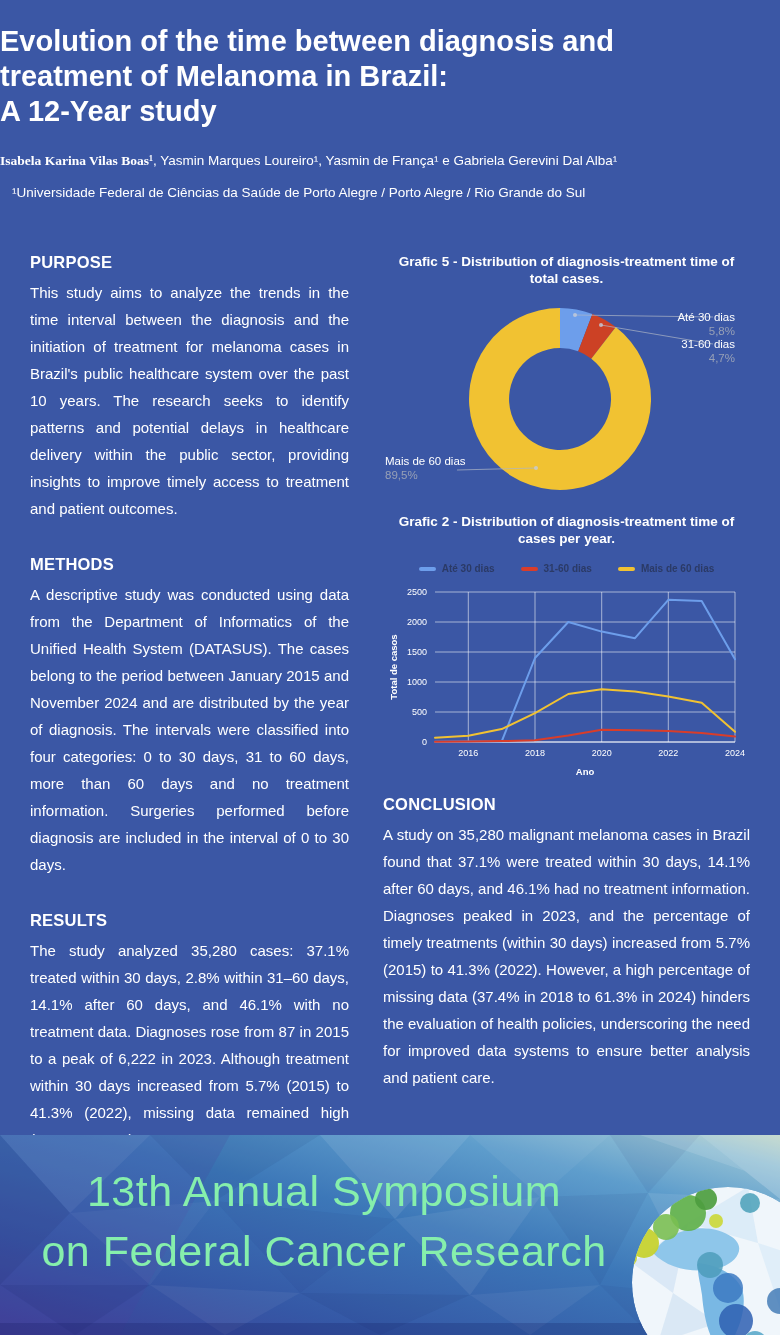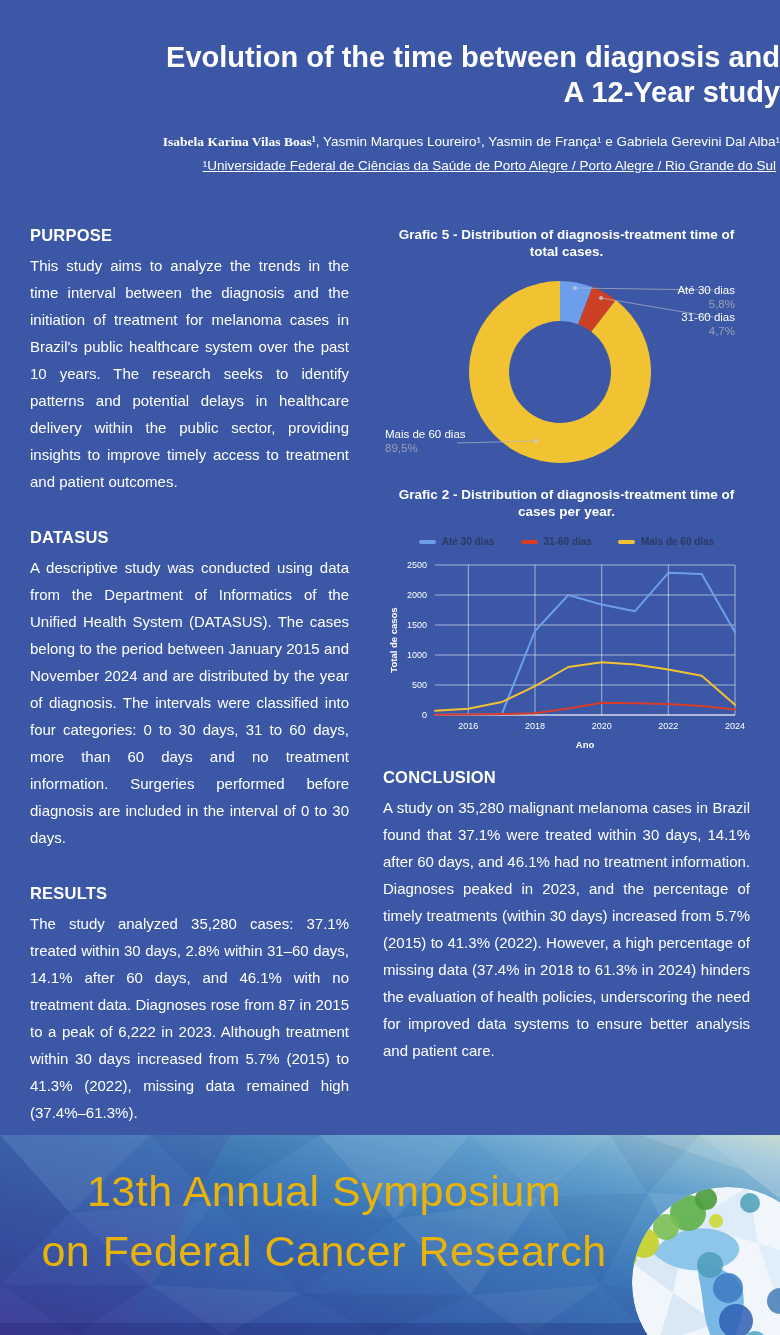--- a/index.html
+++ b/index.html
@@ -5,25 +5,25 @@
   html,body{margin:0;padding:0;}
   body{
     width:780px;height:1335px;
     background:#3b57a5;
     font-family:"Liberation Sans",sans-serif;
     color:#ffffff;
     position:relative;overflow:hidden;
     -webkit-font-smoothing:antialiased;
   }
   .poster{position:absolute;inset:0;}
-  .head{padding-top:40px;text-align:right;}
+  .head{padding-top:24px;text-align:left;}
   .title{font-size:29px;font-weight:bold;line-height:35px;margin:0;}
   .authors{margin:22px 0 0 0;font-size:13.5px;line-height:20px;}
   .authors .lead{font-weight:bold;font-family:Liberation Serif, serif;}
-  .affiliation{margin:4px;font-size:13.5px;line-height:20px;text-decoration:underline;}
+  .affiliation{margin:12px;font-size:13.5px;line-height:20px;}
   .columns{display:flex;padding:0 30px;gap:34px;margin-top:50px;}
   .col-left{width:355px;}
   .col-right{width:367px;}
   section h2{font-size:16.5px;font-weight:bold;margin:0 0 7px 0;letter-spacing:.2px;}
   section p{margin:0;font-size:15px;line-height:27px;text-align:justify;}
   .sect-gap{margin-top:33px;}
   .concl-gap{margin-top:8px;}
   .chart-title{font-size:13.5px;font-weight:bold;text-align:center;line-height:17px;}
   .chart2{margin-top:10px;}
   .legend{display:flex;justify-content:center;align-items:center;gap:26px;margin:16px 0 4px 0;}
@@ -31,46 +31,47 @@
   .legend-dash{width:17px;height:4px;border-radius:2px;display:inline-block;}
   svg text{font-family:"Liberation Sans",sans-serif;}
   .donut-label{fill:#ffffff;font-size:11.5px;}
   .donut-pct{fill:#97a0b6;font-size:11.5px;}
   .tick{fill:#ffffff;font-size:9px;font-weight:500;}
   .axis-title{fill:#ffffff;font-size:9.5px;font-weight:bold;}
   .banner{position:absolute;left:0;top:1135px;width:780px;height:200px;overflow:hidden;}
   .banner svg{position:absolute;left:0;top:0;}
   .banner-text{
     position:absolute;left:0;top:26px;width:648px;text-align:center;
-    font-size:43px;font-weight:300;line-height:60px;letter-spacing:.5px;color:#eab308;
+    font-size:43px;font-weight:300;line-height:60px;letter-spacing:.5px;color:#86efac;
   }
 </style>
 </head>
 <body>
 
 <div class="poster">
 
   <header class="head">
     <h1 class="title">
       <div>Evolution of the time between diagnosis and</div>
+      <div>treatment of Melanoma in Brazil:</div>
       <div>A 12-Year study</div>
     </h1>
     <p class="authors"><span class="lead">Isabela Karina Vilas Boas¹</span><span>, Yasmin Marques Loureiro¹, Yasmin de França¹ e Gabriela Gerevini Dal Alba¹</span></p>
     <p class="affiliation">¹Universidade Federal de Ciências da Saúde de Porto Alegre / Porto Alegre / Rio Grande do Sul</p>
   </header>
 
   <div class="columns">
 
     <div class="col-left">
       <section>
         <h2>PURPOSE</h2>
         <p>This study aims to analyze the trends in the time interval between the diagnosis and the initiation of treatment for melanoma cases in Brazil's public healthcare system over the past 10 years. The research seeks to identify patterns and potential delays in healthcare delivery within the public sector, providing insights to improve timely access to treatment and patient outcomes.</p>
       </section>
       <section class="sect-gap">
-        <h2>DATASUS</h2>
+        <h2>METHODS</h2>
         <p>A descriptive study was conducted using data from the Department of Informatics of the Unified Health System (DATASUS). The cases belong to the period between January 2015 and November 2024 and are distributed by the year of diagnosis. The intervals were classified into four categories: 0 to 30 days, 31 to 60 days, more than 60 days and no treatment information. Surgeries performed before diagnosis are included in the interval of 0 to 30 days.</p>
       </section>
       <section class="sect-gap">
         <h2>RESULTS</h2>
         <p>The study analyzed 35,280 cases: 37.1% treated within 30 days, 2.8% within 31–60 days, 14.1% after 60 days, and 46.1% with no treatment data. Diagnoses rose from 87 in 2015 to a peak of 6,222 in 2023. Although treatment within 30 days increased from 5.7% (2015) to 41.3% (2022), missing data remained high (37.4%–61.3%).</p>
       </section>
     </div>
 
     <div class="col-right">
 

